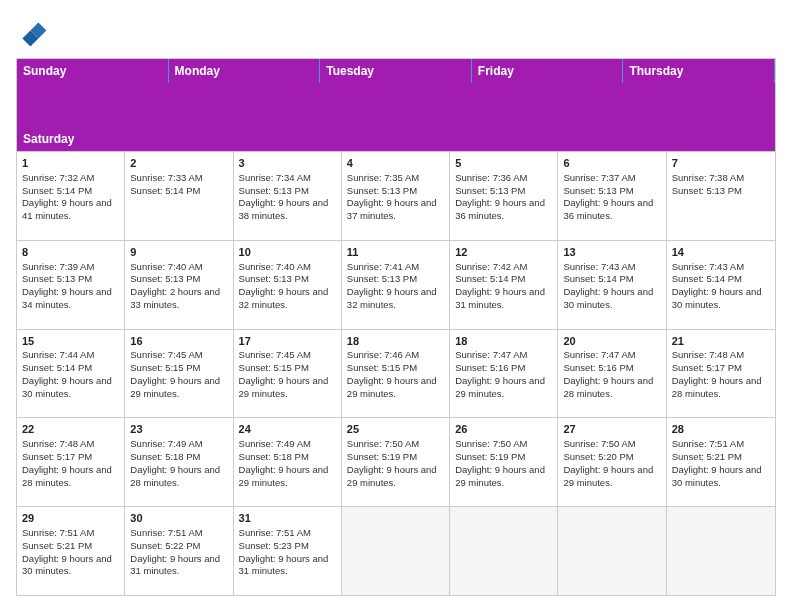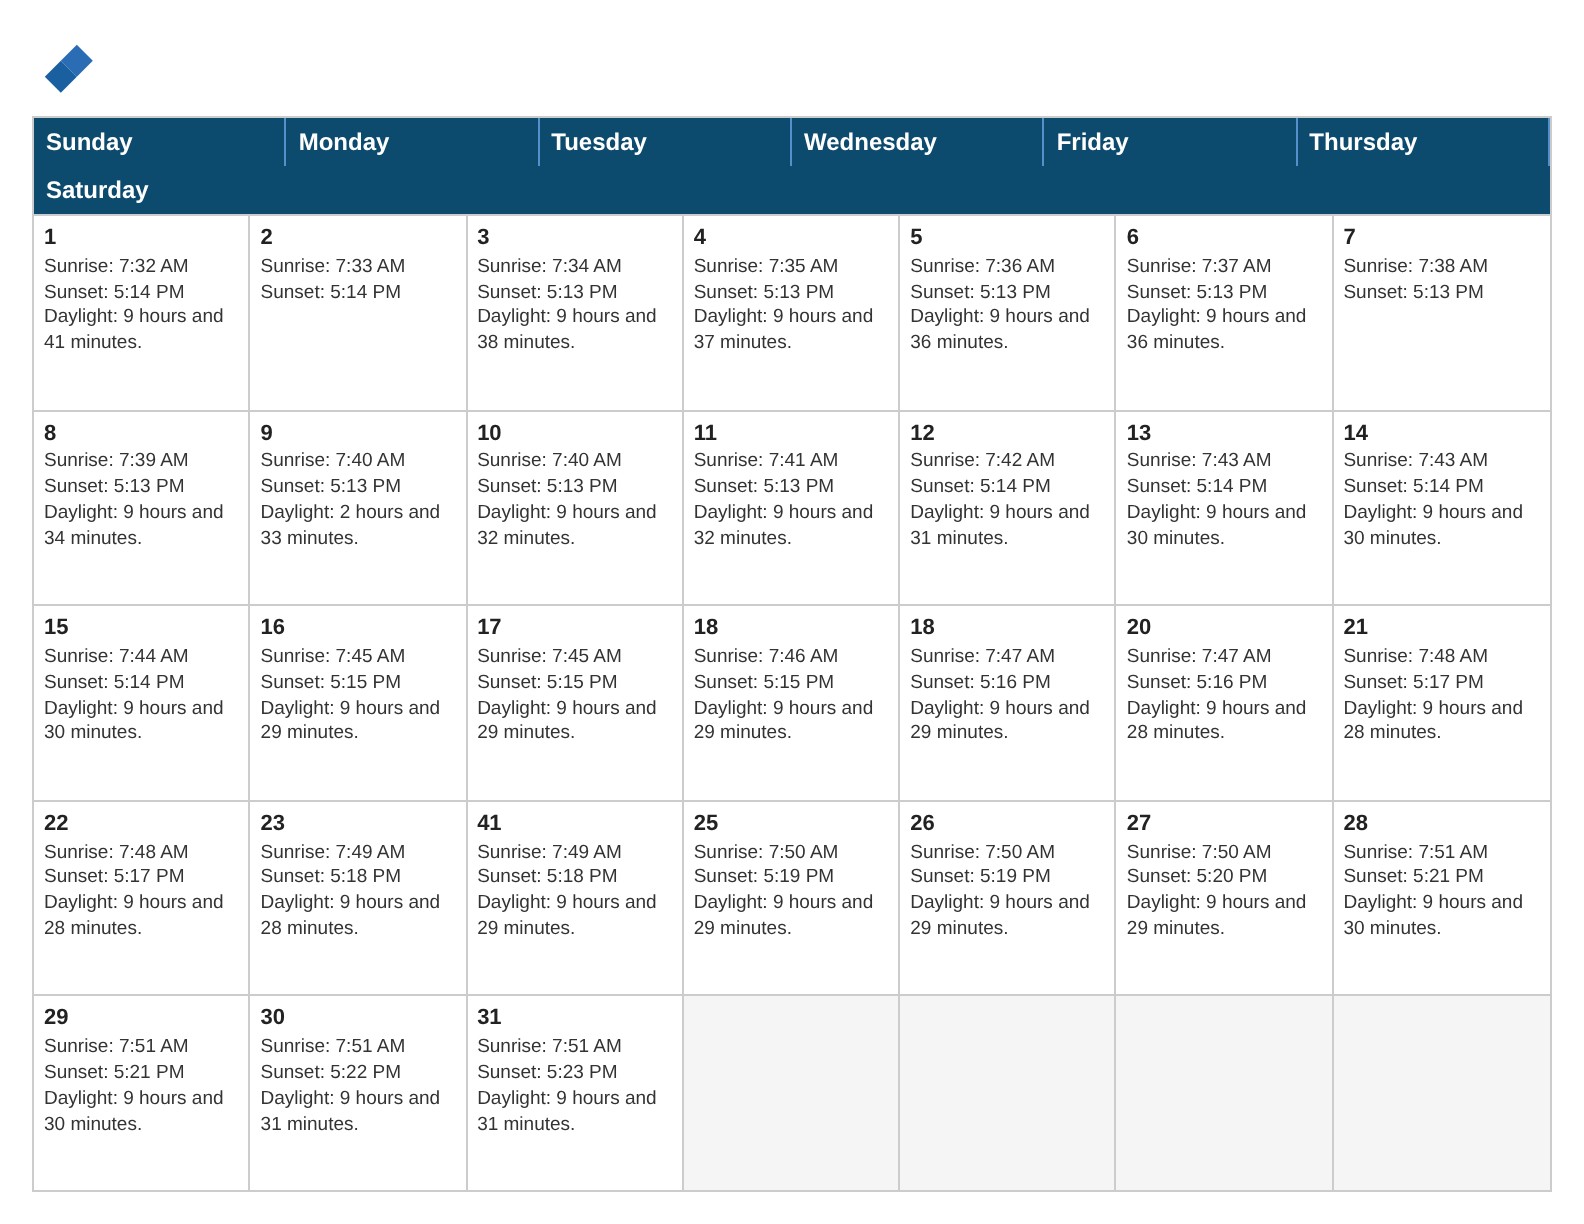--- a/index.html
+++ b/index.html
@@ -54,33 +54,34 @@
       color: #555;
     }
     .calendar {
       flex: 1;
       display: flex;
       flex-direction: column;
       border: 1px solid #ccc;
     }
     .cal-header-row {
       display: grid;
-      grid-template-columns: repeat(6, 1fr);
-      background: #0c4a6e;
+      grid-template-columns: repeat(5, 1fr);
+      background: #a21caf;
     }
     .cal-header-cell {
       color: #fff;
       font-size: 12px;
       font-weight: bold;
       padding: 5px 6px;
       text-align: left;
       border-right: 1px solid #5590cc;
     }
     .cal-header-cell:last-child {
       border-right: none;
+      margin-top: 44px;
     }
     .cal-body {
       display: flex;
       flex-direction: column;
       flex: 1;
     }
     .cal-row {
       display: grid;
       grid-template-columns: repeat(7, 1fr);
       flex: 1;
@@ -130,21 +131,20 @@
       <div class="month-title"></div>
       <div class="location"></div>
     </div>
   </div>
 
   <div class="calendar">
     <div class="cal-header-row">
     <div class="cal-header-cell">Sunday</div>
         <div class="cal-header-cell">Monday</div>
         <div class="cal-header-cell">Tuesday</div>
-        <div class="cal-header-cell">Wednesday</div>
         <div class="cal-header-cell">Friday</div>
         <div class="cal-header-cell">Thursday</div>
         <div class="cal-header-cell">Saturday</div>
       </div>
     <div class="cal-body">
     <div class="cal-row">
           <div class="cal-cell"><span class="day-num">1</span><span>Sunrise: 7:32 AM</span><br><span>Sunset: 5:14 PM</span><br><span>Daylight: 9 hours and 41 minutes.</span></div>
           <div class="cal-cell"><span class="day-num">2</span><span>Sunrise: 7:33 AM</span><br><span>Sunset: 5:14 PM</span><br></div>
           <div class="cal-cell"><span class="day-num">3</span><span>Sunrise: 7:34 AM</span><br><span>Sunset: 5:13 PM</span><br><span>Daylight: 9 hours and 38 minutes.</span></div>
           <div class="cal-cell"><span class="day-num">4</span><span>Sunrise: 7:35 AM</span><br><span>Sunset: 5:13 PM</span><br><span>Daylight: 9 hours and 37 minutes.</span></div>
@@ -166,21 +166,21 @@
           <div class="cal-cell"><span class="day-num">16</span><span>Sunrise: 7:45 AM</span><br><span>Sunset: 5:15 PM</span><br><span>Daylight: 9 hours and 29 minutes.</span></div>
           <div class="cal-cell"><span class="day-num">17</span><span>Sunrise: 7:45 AM</span><br><span>Sunset: 5:15 PM</span><br><span>Daylight: 9 hours and 29 minutes.</span></div>
           <div class="cal-cell"><span class="day-num">18</span><span>Sunrise: 7:46 AM</span><br><span>Sunset: 5:15 PM</span><br><span>Daylight: 9 hours and 29 minutes.</span></div>
           <div class="cal-cell"><span class="day-num">18</span><span>Sunrise: 7:47 AM</span><br><span>Sunset: 5:16 PM</span><br><span>Daylight: 9 hours and 29 minutes.</span></div>
           <div class="cal-cell"><span class="day-num">20</span><span>Sunrise: 7:47 AM</span><br><span>Sunset: 5:16 PM</span><br><span>Daylight: 9 hours and 28 minutes.</span></div>
           <div class="cal-cell"><span class="day-num">21</span><span>Sunrise: 7:48 AM</span><br><span>Sunset: 5:17 PM</span><br><span>Daylight: 9 hours and 28 minutes.</span></div>
         </div>
         <div class="cal-row">
           <div class="cal-cell"><span class="day-num">22</span><span>Sunrise: 7:48 AM</span><br><span>Sunset: 5:17 PM</span><br><span>Daylight: 9 hours and 28 minutes.</span></div>
           <div class="cal-cell"><span class="day-num">23</span><span>Sunrise: 7:49 AM</span><br><span>Sunset: 5:18 PM</span><br><span>Daylight: 9 hours and 28 minutes.</span></div>
-          <div class="cal-cell"><span class="day-num">41</span><span>Sunrise: 7:49 AM</span><br><span>Sunset: 5:18 PM</span><br><span>Daylight: 9 hours and 29 minutes.</span></div>
+          <div class="cal-cell"><span class="day-num">24</span><span>Sunrise: 7:49 AM</span><br><span>Sunset: 5:18 PM</span><br><span>Daylight: 9 hours and 29 minutes.</span></div>
           <div class="cal-cell"><span class="day-num">25</span><span>Sunrise: 7:50 AM</span><br><span>Sunset: 5:19 PM</span><br><span>Daylight: 9 hours and 29 minutes.</span></div>
           <div class="cal-cell"><span class="day-num">26</span><span>Sunrise: 7:50 AM</span><br><span>Sunset: 5:19 PM</span><br><span>Daylight: 9 hours and 29 minutes.</span></div>
           <div class="cal-cell"><span class="day-num">27</span><span>Sunrise: 7:50 AM</span><br><span>Sunset: 5:20 PM</span><br><span>Daylight: 9 hours and 29 minutes.</span></div>
           <div class="cal-cell"><span class="day-num">28</span><span>Sunrise: 7:51 AM</span><br><span>Sunset: 5:21 PM</span><br><span>Daylight: 9 hours and 30 minutes.</span></div>
         </div>
         <div class="cal-row">
           <div class="cal-cell"><span class="day-num">29</span><span>Sunrise: 7:51 AM</span><br><span>Sunset: 5:21 PM</span><br><span>Daylight: 9 hours and 30 minutes.</span></div>
           <div class="cal-cell"><span class="day-num">30</span><span>Sunrise: 7:51 AM</span><br><span>Sunset: 5:22 PM</span><br><span>Daylight: 9 hours and 31 minutes.</span></div>
           <div class="cal-cell"><span class="day-num">31</span><span>Sunrise: 7:51 AM</span><br><span>Sunset: 5:23 PM</span><br><span>Daylight: 9 hours and 31 minutes.</span></div>
           <div class="cal-cell empty"></div>

